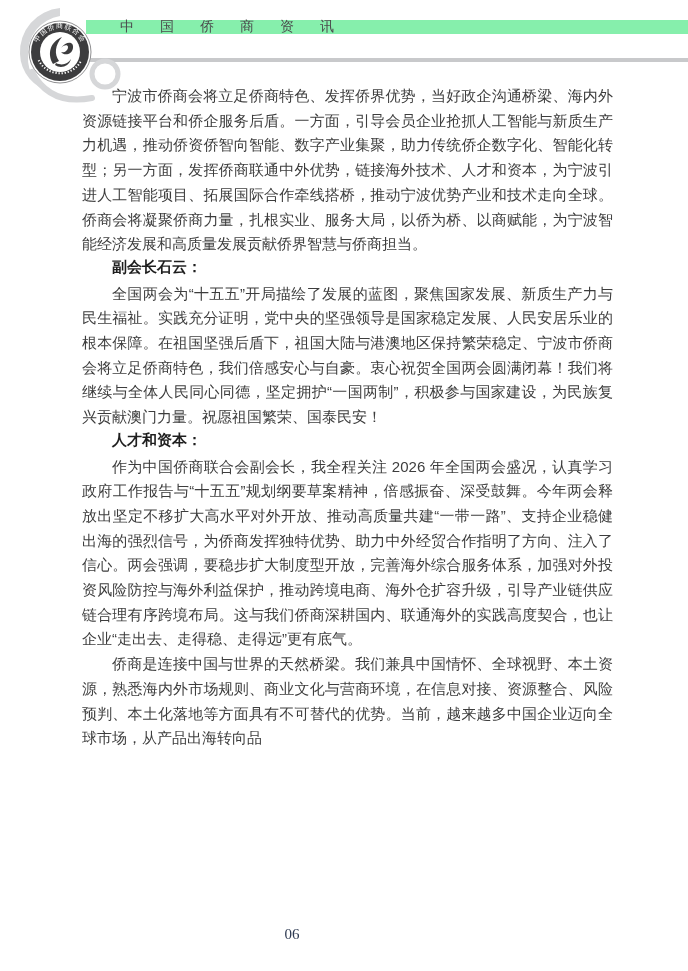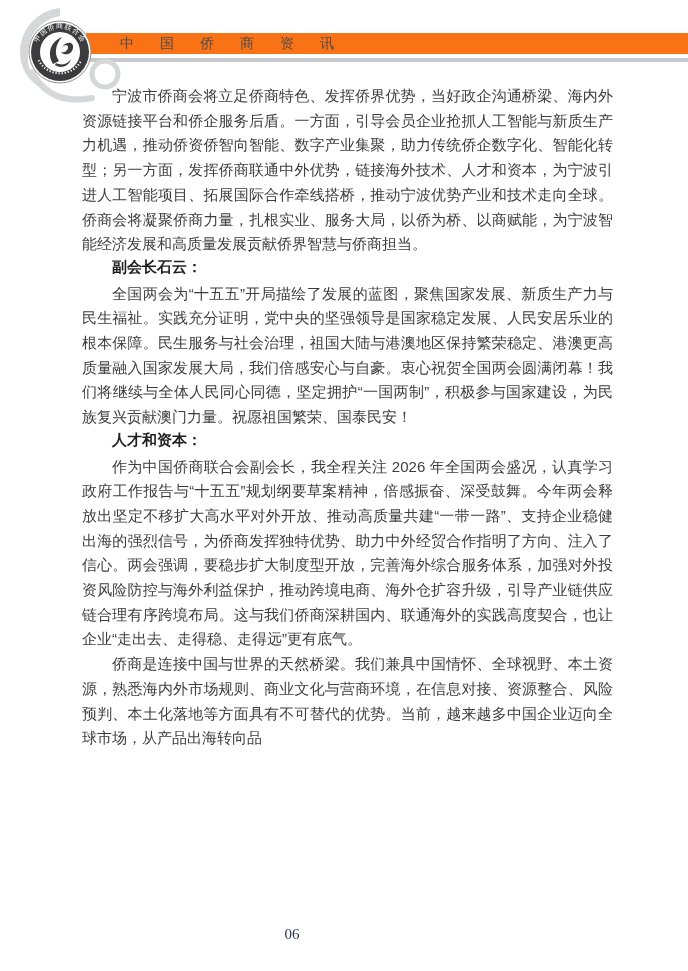--- a/index.html
+++ b/index.html
@@ -10,23 +10,23 @@
     position: relative;
     width: 688px;
     height: 971px;
     background: #ffffff;
     overflow: hidden;
   }
 
   
   .header-band {
     position: absolute;
-    left: 86px; top: 33px;
-    width: 602px; height: 21px;
-    background: #f97316;
+    left: 86px; top: 20px;
+    width: 602px; height: 14px;
+    background: #86efac;
     display: flex;
     align-items: center;
   }
   .masthead {
     padding-left: 34px;
     font-size: 14px;
     color: #4b4b4d;
     letter-spacing: 26px;
     white-space: nowrap;
   }
@@ -108,21 +108,21 @@
         <path d="M 49 42 C 54 35 62 35 61 42 C 60 49 52 50 49 46 C 52 47 56 45 56 41
                  C 56 38 51 39 49 42 Z"></path>
         <path d="M 44 57 C 50 60 56 58 59 53 C 57 61 48 63 43 59 Z"></path>
       </g>
     </svg>
   </div>
 
   <div class="article">
       <p class="block paragraph indent">宁波市侨商会将立足侨商特色、发挥侨界优势，当好政企沟通桥梁、海内外资源链接平台和侨企服务后盾。一方面，引导会员企业抢抓人工智能与新质生产力机遇，推动侨资侨智向智能、数字产业集聚，助力传统侨企数字化、智能化转型；另一方面，发挥侨商联通中外优势，链接海外技术、人才和资本，为宁波引进人工智能项目、拓展国际合作牵线搭桥，推动宁波优势产业和技术走向全球。侨商会将凝聚侨商力量，扎根实业、服务大局，以侨为桥、以商赋能，为宁波智能经济发展和高质量发展贡献侨界智慧与侨商担当。</p>
       <p class="block heading indent">副会长石云：</p>
-      <p class="block paragraph indent">全国两会为“十五五”开局描绘了发展的蓝图，聚焦国家发展、新质生产力与民生福祉。实践充分证明，党中央的坚强领导是国家稳定发展、人民安居乐业的根本保障。民生服务与社会治理，祖国大陆与港澳地区保持繁荣稳定、港澳更高质量融入国家发展大局，我们倍感安心与自豪。衷心祝贺全国两会圆满闭幕！我们将继续与全体人民同心同德，坚定拥护“一国两制”，积极参与国家建设，为民族复兴贡献澳门力量。祝愿祖国繁荣、国泰民安！</p>
+      <p class="block paragraph indent">全国两会为“十五五”开局描绘了发展的蓝图，聚焦国家发展、新质生产力与民生福祉。实践充分证明，党中央的坚强领导是国家稳定发展、人民安居乐业的根本保障。在祖国坚强后盾下，祖国大陆与港澳地区保持繁荣稳定、宁波市侨商会将立足侨商特色，我们倍感安心与自豪。衷心祝贺全国两会圆满闭幕！我们将继续与全体人民同心同德，坚定拥护“一国两制”，积极参与国家建设，为民族复兴贡献澳门力量。祝愿祖国繁荣、国泰民安！</p>
       <p class="block heading indent">人才和资本：</p>
       <p class="block paragraph indent">作为中国侨商联合会副会长，我全程关注 2026 年全国两会盛况，认真学习政府工作报告与“十五五”规划纲要草案精神，倍感振奋、深受鼓舞。今年两会释放出坚定不移扩大高水平对外开放、推动高质量共建“一带一路”、支持企业稳健出海的强烈信号，为侨商发挥独特优势、助力中外经贸合作指明了方向、注入了信心。两会强调，要稳步扩大制度型开放，完善海外综合服务体系，加强对外投资风险防控与海外利益保护，推动跨境电商、海外仓扩容升级，引导产业链供应链合理有序跨境布局。这与我们侨商深耕国内、联通海外的实践高度契合，也让企业“走出去、走得稳、走得远”更有底气。</p>
       <p class="block paragraph indent">侨商是连接中国与世界的天然桥梁。我们兼具中国情怀、全球视野、本土资源，熟悉海内外市场规则、商业文化与营商环境，在信息对接、资源整合、风险预判、本土化落地等方面具有不可替代的优势。当前，越来越多中国企业迈向全球市场，从产品出海转向品</p>
     </div>
 
   <div class="page-number">06</div>
 
 </div>
 
 </body></html>

